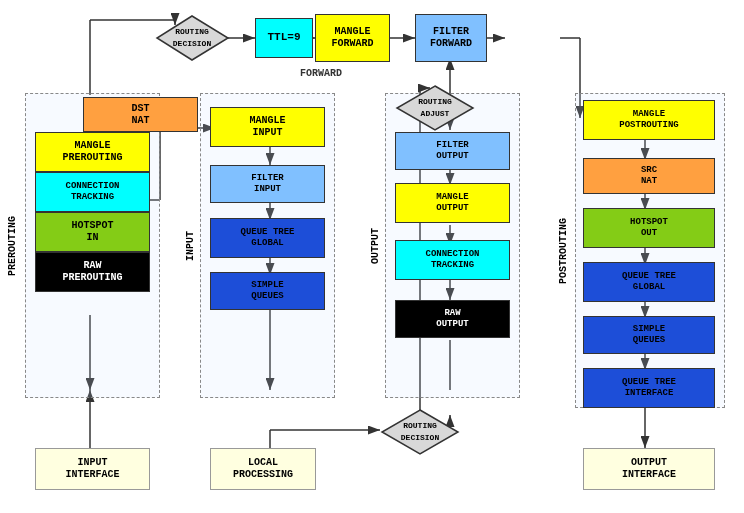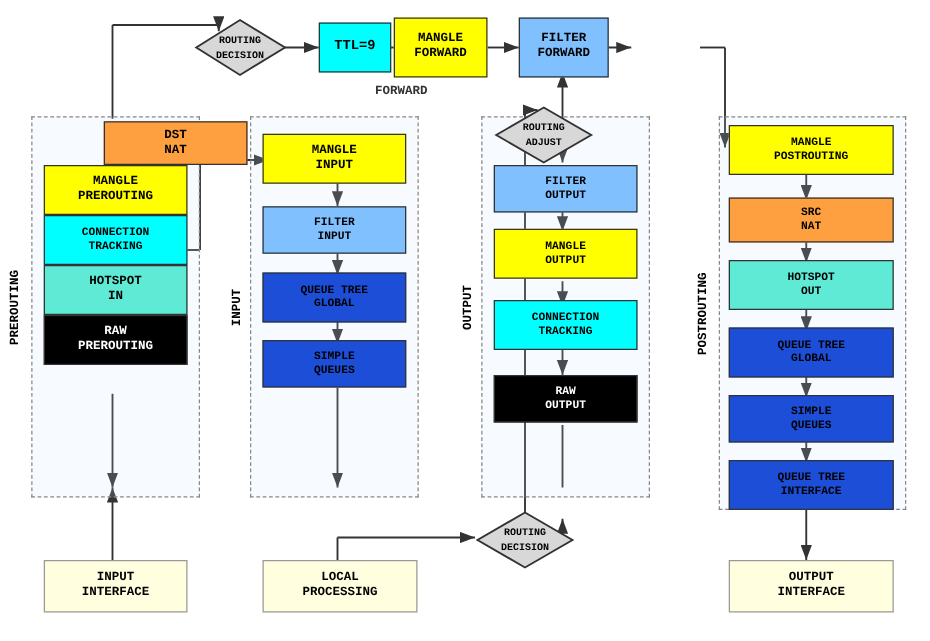--- a/index.html
+++ b/index.html
@@ -30,21 +30,21 @@
       text-align: center;
       border: 1.5px solid #333;
       font-size: 10px;
       font-weight: bold;
       line-height: 1.2;
     }
 
     .box-orange { background: #FFA040; }
     .box-yellow { background: #FFFF00; }
     .box-cyan { background: #00FFFF; }
-    .box-gray { background: #5eead4; }
+    .box-gray { background: #84cc16; }
     .box-purple { background: #000000; color: #fff; }
     .box-green { background: #1d4ed8; }
     .box-lightblue { background: #80C0FF; }
     .box-lightyellow { background: #FFFFE0; border: 1.5px solid #999; }
 
     .section-border {
       position: absolute;
       border: 1.5px dashed #888;
       background: rgba(200,220,255,0.15);
     }
@@ -258,21 +258,21 @@
   </div>
 
   <div class="box box-green" style="left:583px;top:368px;width:132px;height:40px;font-size:9px;">
     <span>QUEUE TREE<br>INTERFACE</span>
   </div>
 
   <div class="box box-lightyellow" style="left:35px;top:448px;width:115px;height:42px;font-size:10px;">
     <span>INPUT<br>INTERFACE</span>
   </div>
 
-  <div class="box box-lightyellow" style="left:210px;top:448px;width:124px;height:42px;font-size:10px;">
+  <div class="box box-lightyellow" style="left:210px;top:448px;width:106px;height:42px;font-size:10px;">
     <span>LOCAL<br>PROCESSING</span>
   </div>
 
   <div style="position:absolute;left:380px;top:408px;width:80px;height:48px;">
     <svg width="80" height="48">
       <polygon points="40,2 78,24 40,46 2,24" fill="#D8D8D8" stroke="#333" stroke-width="1.5"></polygon>
       <text x="40" y="20" text-anchor="middle" font-size="8" font-weight="bold" fill="#000">ROUTING</text>
       <text x="40" y="32" text-anchor="middle" font-size="8" font-weight="bold" fill="#000">DECISION</text>
     </svg>
   </div>

